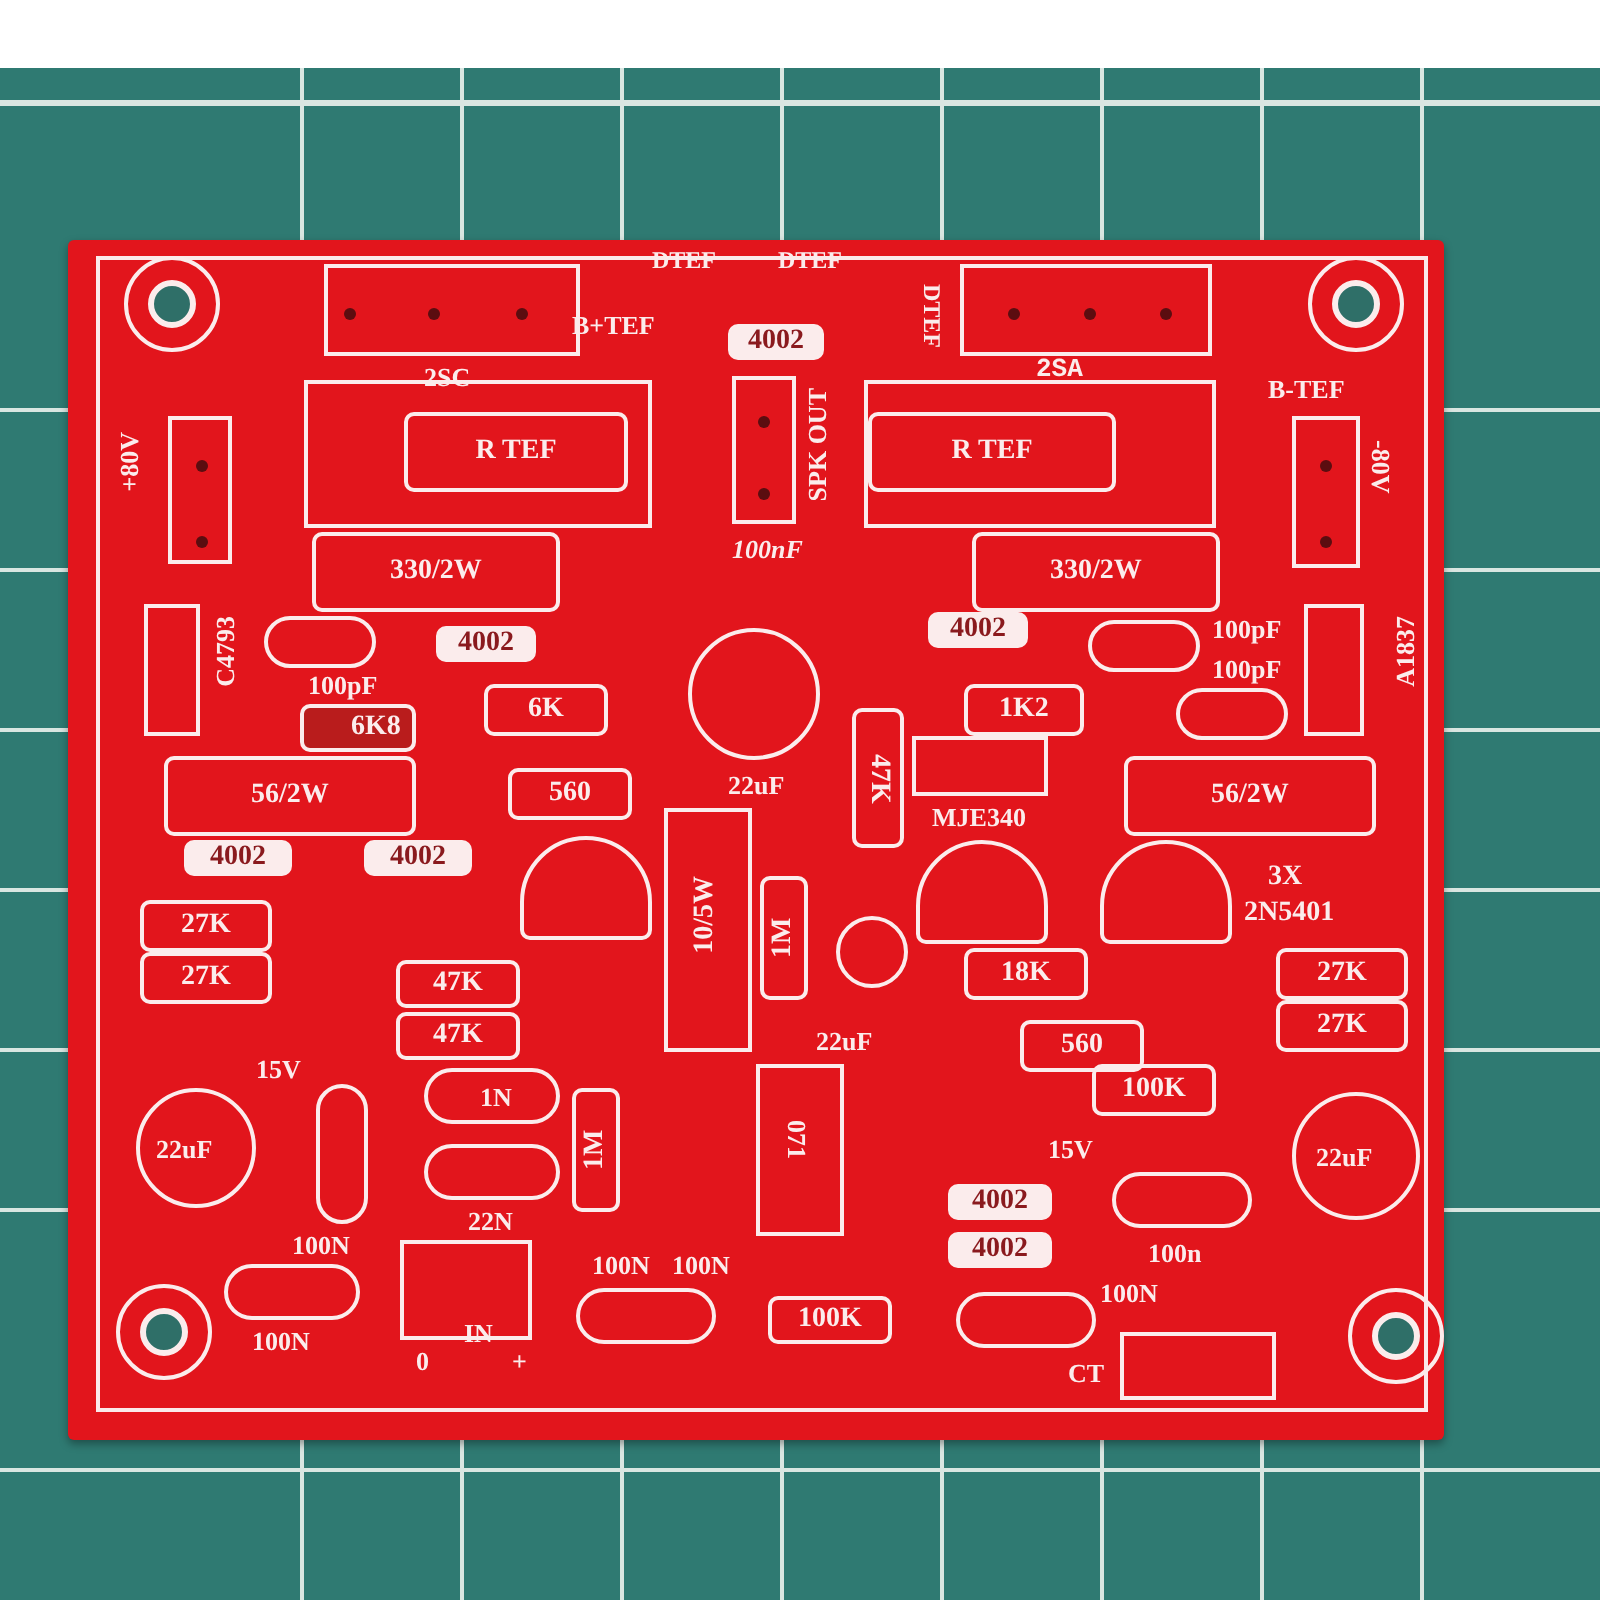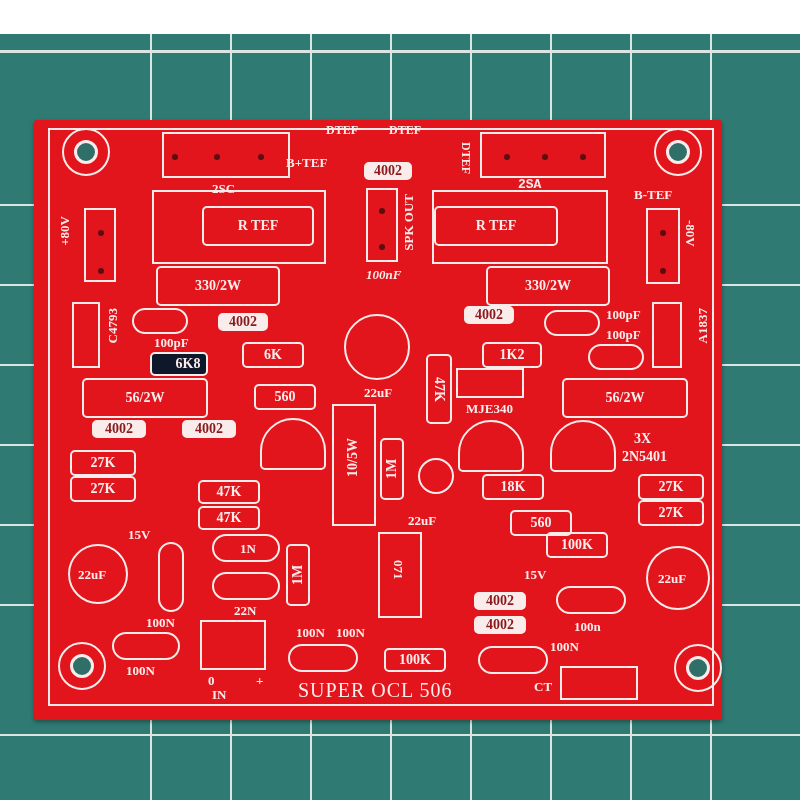--- a/index.html
+++ b/index.html
@@ -5,21 +5,21 @@
   html,body{margin:0;padding:0;}
   body{width:800px;height:800px;position:relative;overflow:hidden;background:#fff;font-family:"Liberation Serif",serif;}
   .mat{position:absolute;left:0;top:34px;width:800px;height:766px;background:#2f7a72;overflow:hidden;}
   .gridline{position:absolute;background:#d9e6e1;}
   .board{position:absolute;left:34px;top:120px;width:688px;height:600px;background:#e2151c;border-radius:3px;box-shadow:0 2px 4px rgba(0,0,0,0.35);}
   .edge{position:absolute;left:14px;top:8px;right:8px;bottom:14px;border:2px solid #fbe9ea;}
   .lbl{position:absolute;color:#fbecec;font-size:13px;font-weight:bold;white-space:nowrap;line-height:1;}
   .box{position:absolute;border:2px solid #fbecec;box-sizing:border-box;}
   .res{position:absolute;border:2px solid #fbecec;border-radius:5px;box-sizing:border-box;display:flex;align-items:center;justify-content:center;color:#fbecec;font-weight:bold;font-size:14px;}
   .white{background:#fbecec;color:#8a1a1e;border-color:#fbecec;}
-  .dark{background:#0f172a;padding-left:18px;}
+  .dark{background:#b91c1c;padding-left:18px;}
   .hole{position:absolute;width:6px;height:6px;border-radius:50%;background:#5b0d10;}
   .oval{position:absolute;border:2px solid #fbecec;border-radius:18px;box-sizing:border-box;}
   .circle{position:absolute;border:2px solid #fbecec;border-radius:50%;box-sizing:border-box;}
   .mount{position:absolute;width:48px;height:48px;border:2px solid #fbecec;border-radius:50%;box-sizing:border-box;}
   .mount .inner{position:absolute;left:10px;top:10px;width:24px;height:24px;border-radius:50%;background:#2f6f68;border:3px solid #fbecec;box-sizing:border-box;}
   .vert{writing-mode:vertical-rl;}
   .rot180{transform:rotate(180deg);}
   .semi{position:absolute;border:2px solid #fbecec;border-radius:40px 40px 6px 6px;box-sizing:border-box;}
 </style>
 </head>
@@ -168,35 +168,34 @@
 
   <div class="res white" style="left:440px;top:472px;width:52px;height:18px;">4002</div>
   <div class="res white" style="left:440px;top:496px;width:52px;height:18px;">4002</div>
   <div class="oval" style="left:522px;top:466px;width:70px;height:28px;"></div>
   <div class="lbl" style="left:540px;top:500px;">100n</div>
 
   <div class="oval" style="left:78px;top:512px;width:68px;height:28px;"></div>
   <div class="lbl" style="left:92px;top:544px;">100N</div>
 
   <div class="box" style="left:166px;top:500px;width:66px;height:50px;"></div>
-  <div class="lbl" style="left:178px;top:540px;margin-top:28px;">IN</div>
+  <div class="lbl" style="left:198px;top:540px;">IN</div>
   <div class="lbl" style="left:174px;top:554px;">0</div>
   <div class="lbl" style="left:222px;top:554px;">+</div>
 
   <div class="lbl" style="left:262px;top:506px;">100N</div>
   <div class="lbl" style="left:302px;top:506px;">100N</div>
   <div class="oval" style="left:254px;top:524px;width:70px;height:28px;"></div>
   <div class="res" style="left:350px;top:528px;width:62px;height:24px;">100K</div>
   <div class="oval" style="left:444px;top:526px;width:70px;height:28px;"></div>
   <div class="lbl" style="left:516px;top:520px;">100N</div>
 
   <div class="lbl" style="left:500px;top:560px;">CT</div>
   <div class="box" style="left:526px;top:546px;width:78px;height:34px;"></div>
 
-  <div class="lbl" style="left:264px;top:560px;font-size:20px;font-weight:normal;letter-spacing:1px;">SUPER OCL 506</div>
 
   <div class="hole" style="left:138px;top:34px;"></div>
   <div class="hole" style="left:180px;top:34px;"></div>
   <div class="hole" style="left:224px;top:34px;"></div>
   <div class="hole" style="left:470px;top:34px;"></div>
   <div class="hole" style="left:508px;top:34px;"></div>
   <div class="hole" style="left:546px;top:34px;"></div>
   <div class="hole" style="left:64px;top:110px;"></div>
   <div class="hole" style="left:64px;top:148px;"></div>
   <div class="hole" style="left:626px;top:110px;"></div>

